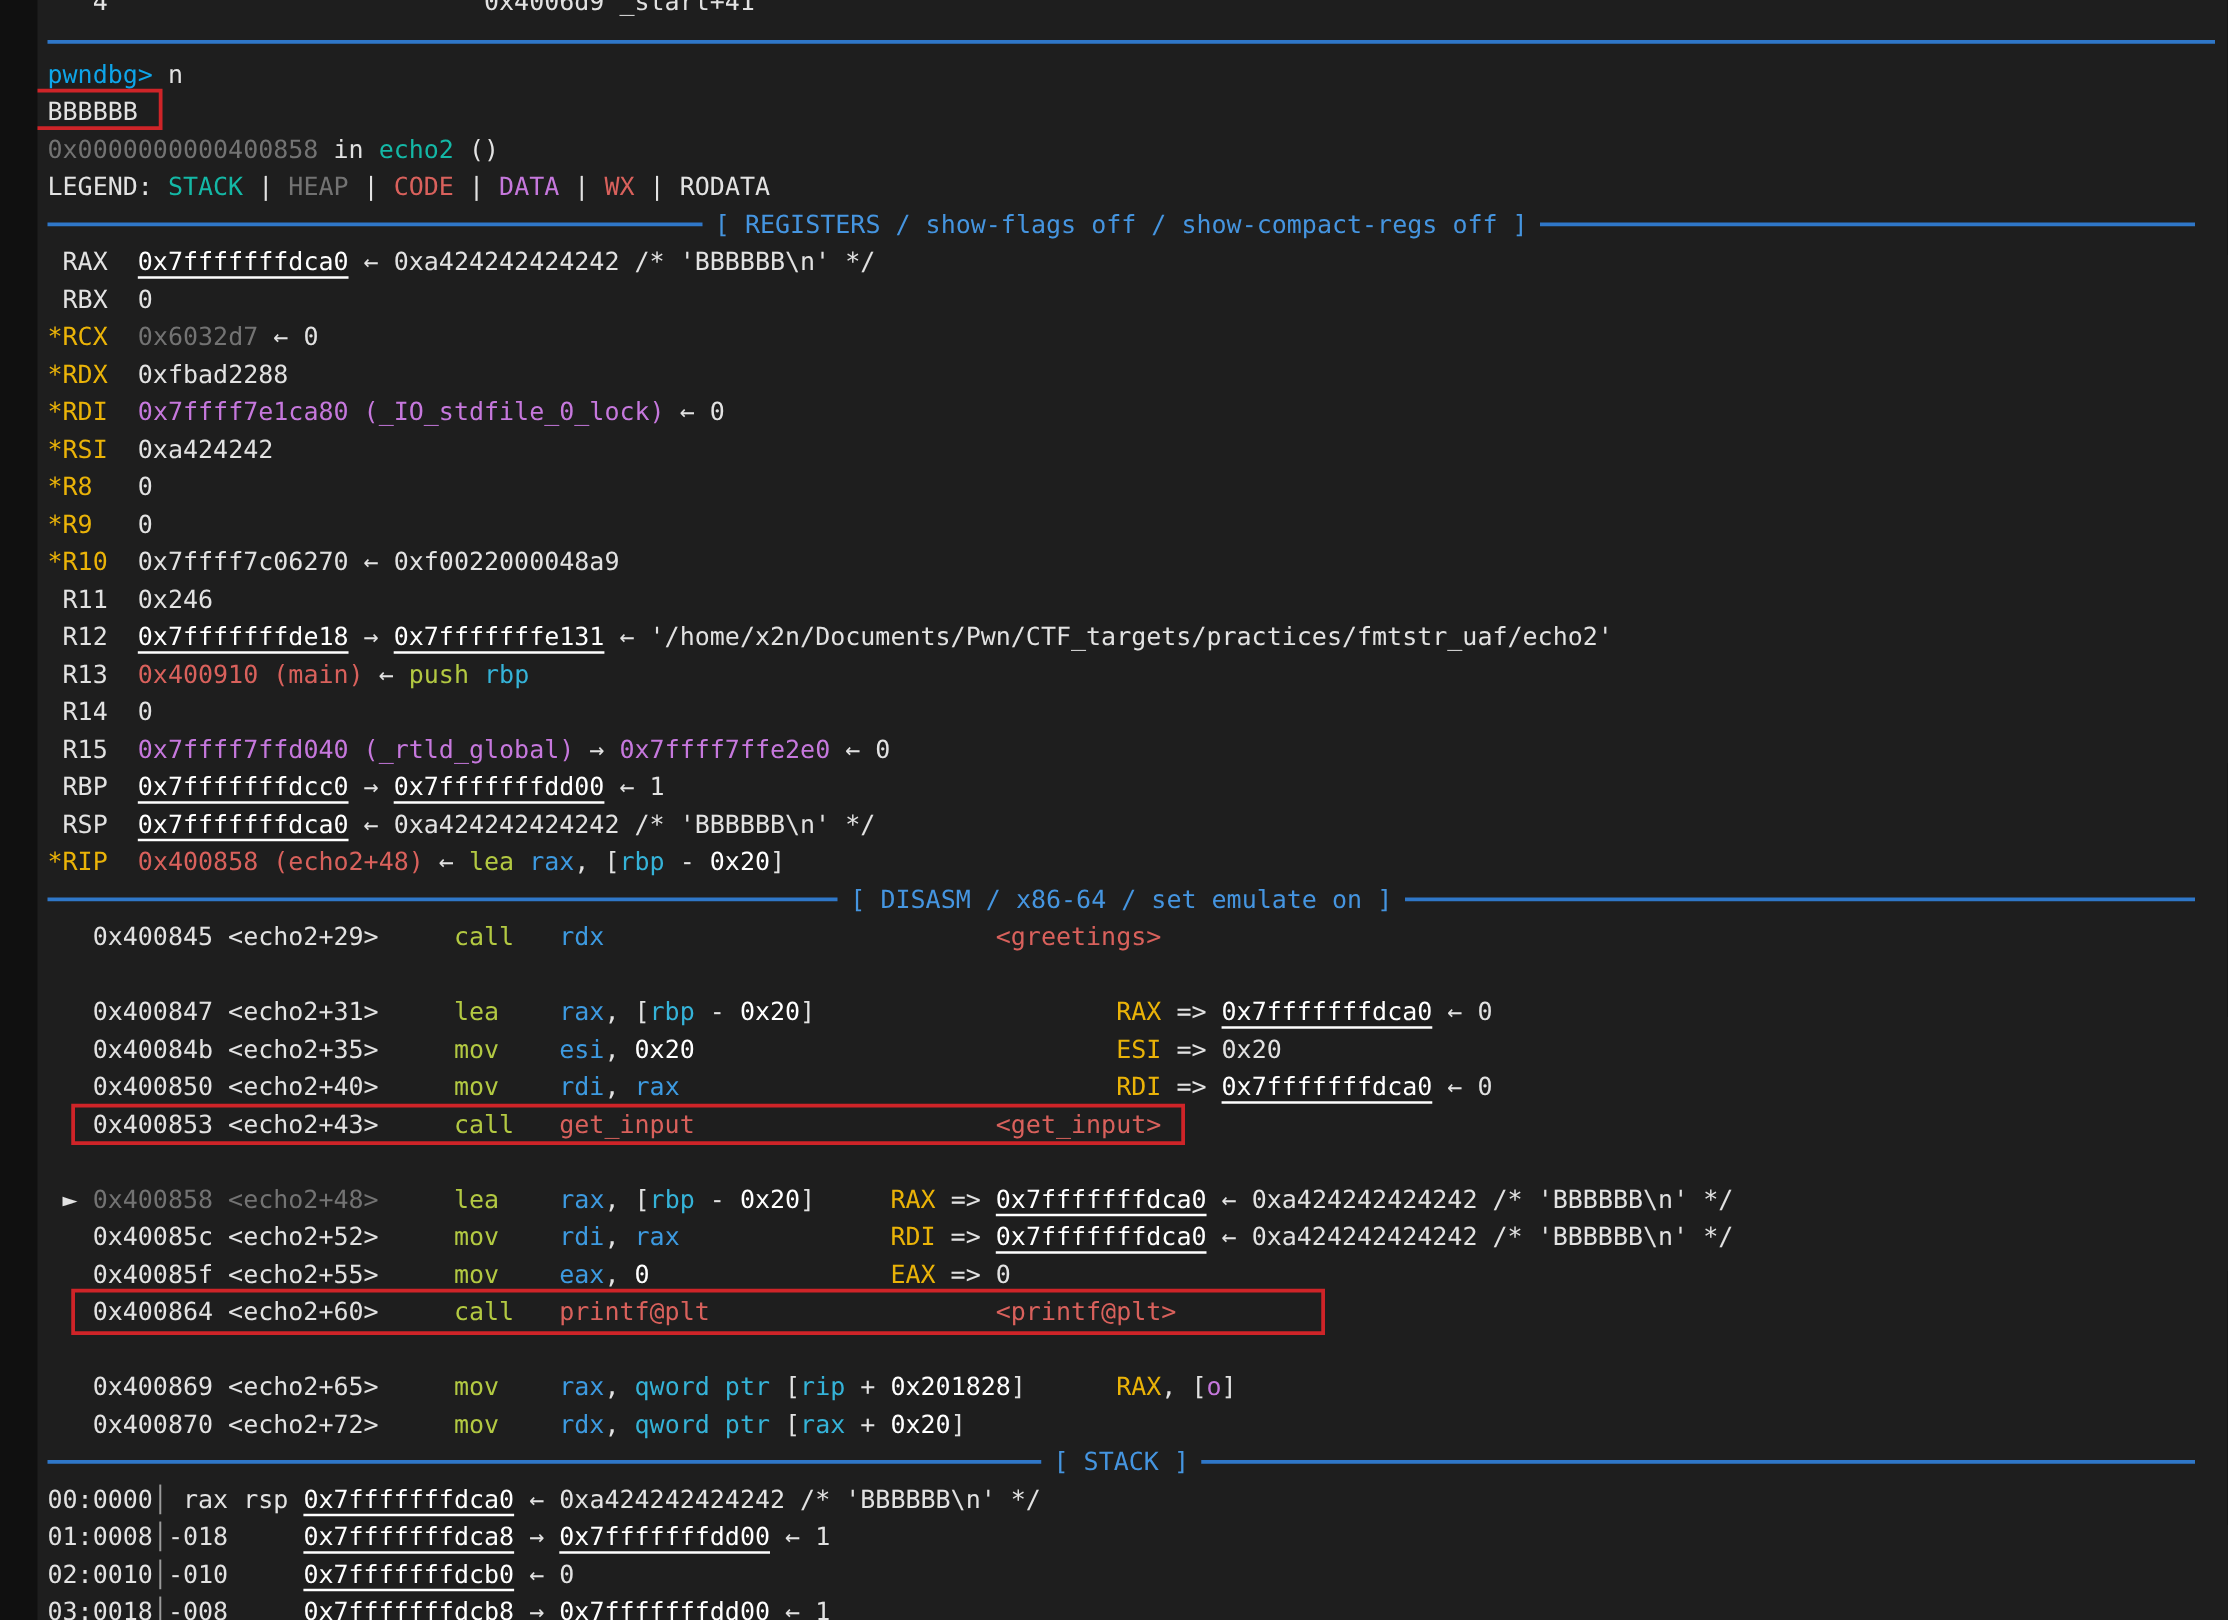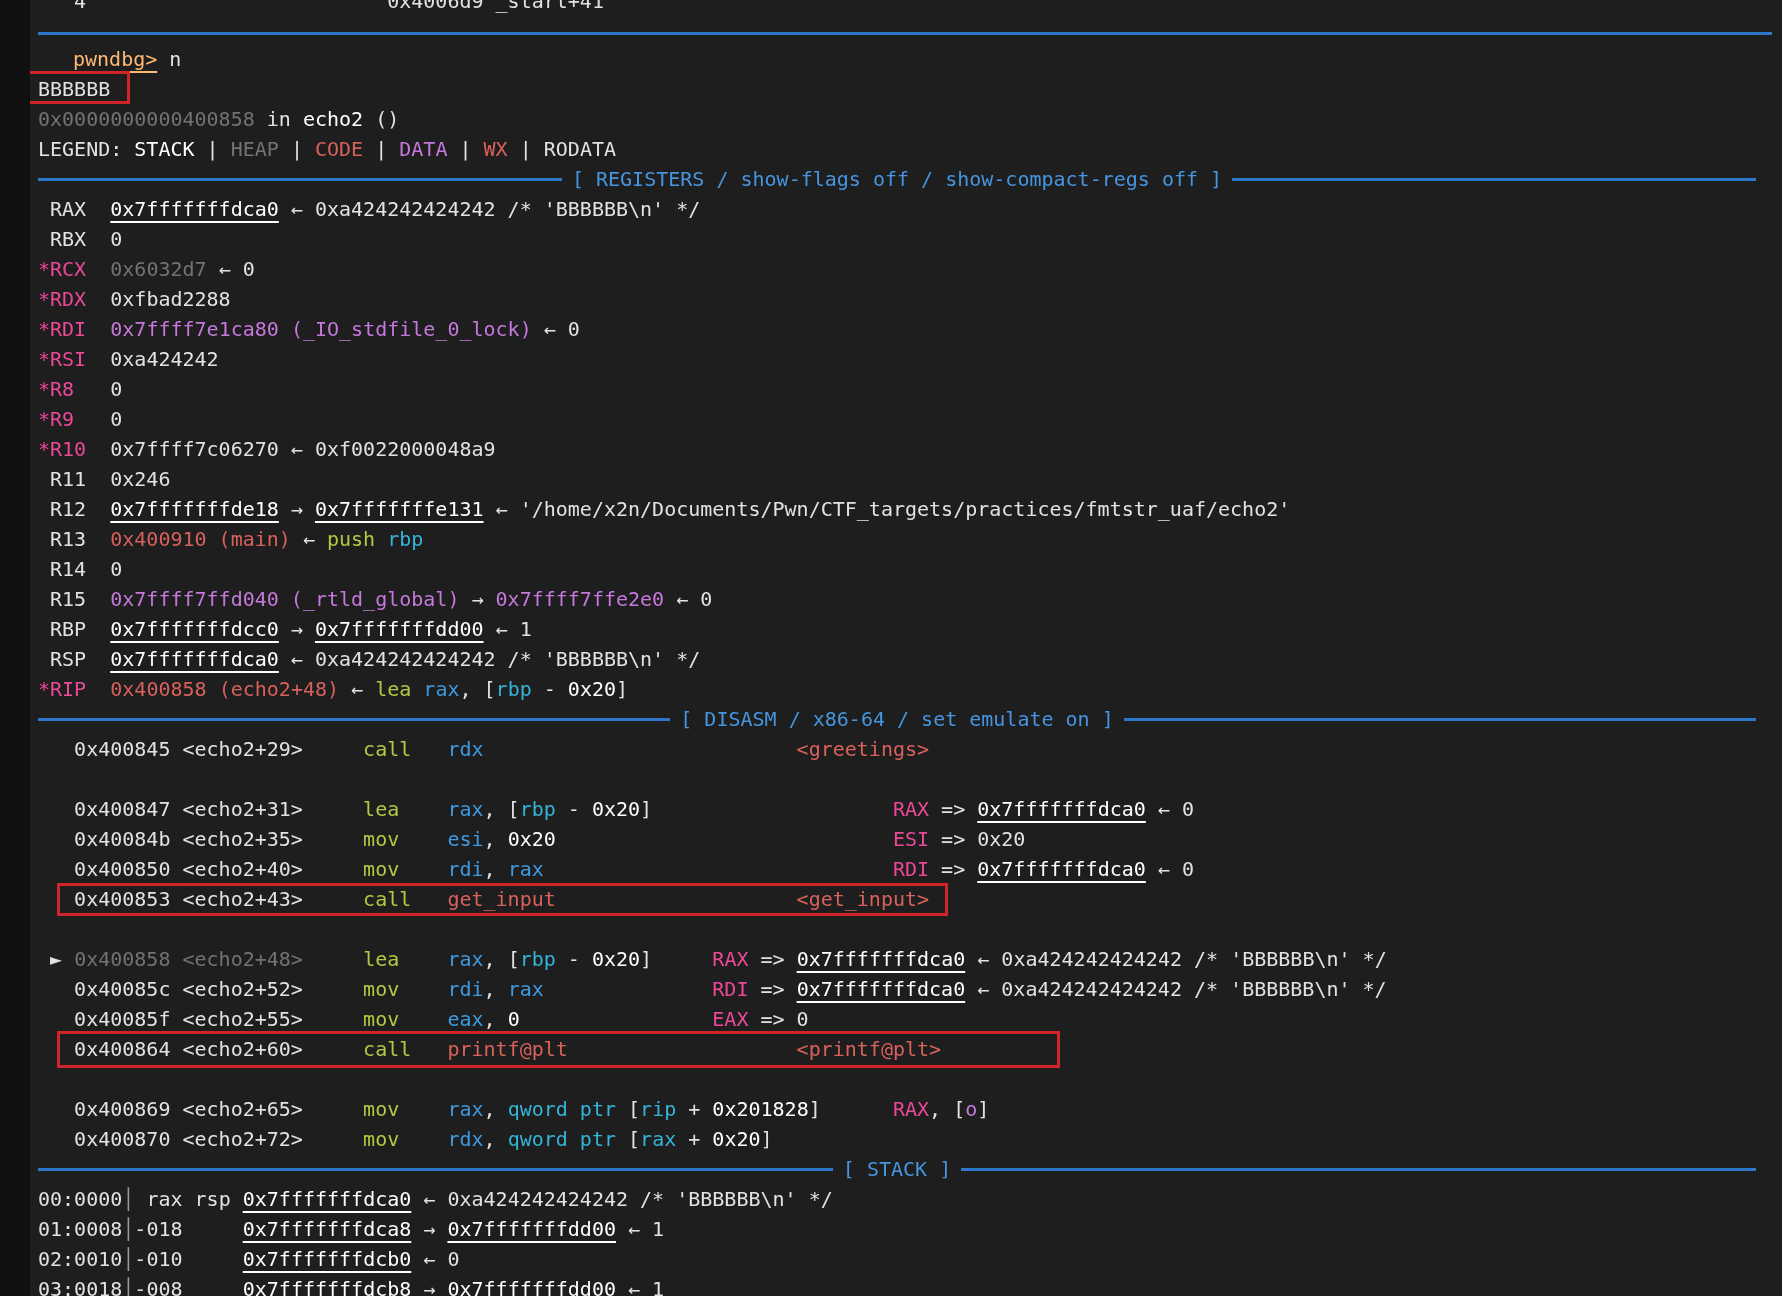--- a/index.html
+++ b/index.html
@@ -12,30 +12,30 @@
   }
   .line{height:30px;position:relative;}
   .cut{margin-top:-14px;}
   .rule{height:3px;background:#2f77c8;margin:16px 10px 9px 0;}
   .sep{display:flex;align-items:center;gap:10px;padding-right:26px;}
   .sep .bar{flex:1;height:3px;background:#2f77c8;}
   .sep .lbl{flex:none;color:#4595e0;}
   .hlbox{position:absolute;border:3px solid #cf2428;box-sizing:border-box;pointer-events:none;}
   .c-w{color:#e2e2e2}
   .c-gy{color:#9a9a9a}
-  .c-rd{color:#ec4899}
+  .c-rd{color:#eab308}
   .c-sa{color:#d9615c}
   .c-bl{color:#737373}
-  .c-ye{color:#ffffff}
+  .c-ye{color:#14b8a6}
   .c-yu{color:#ffffff;text-decoration:underline;text-decoration-thickness:2px;text-underline-offset:5px;}
   .c-mg{color:#c678dd}
   .c-pu{color:#ffffff}
   .c-lm{color:#b3c942}
   .c-tl{color:#737373}
-  .c-tlu{color:#fdba74;text-decoration:underline;text-decoration-thickness:2px;text-underline-offset:5px;margin-left:35px;}
+  .c-tlu{color:#0ea5e9;text-decoration-thickness:2px;text-underline-offset:5px;}
   .c-wx{color:#d9615c;text-decoration-thickness:2px;text-underline-offset:5px;}
   .c-cy{color:#35b3d8}
   .c-rg{color:#3d9ae0}
 </style>
 </head>
 <body>
 
 <div class="terminal"><div class="line cut"><span class="c-w">   4                         0x4006d9 _start+41</span></div><div class="rule"></div><div class="line"><span class="c-tlu">pwndbg&gt;</span><span class="c-w"> n</span></div><div class="line"><span class="c-w">BBBBBB</span><i class="hlbox" style="left: -12px; width: 104px; top: -3px; height: 33px;"></i></div><div class="line"><span class="c-bl">0x0000000000400858</span><span class="c-w"> in </span><span class="c-ye">echo2</span><span class="c-w"> ()</span></div><div class="line"><span class="c-w">LEGEND: </span><span class="c-ye">STACK</span><span class="c-w"> | </span><span class="c-bl">HEAP</span><span class="c-w"> | </span><span class="c-sa">CODE</span><span class="c-w"> | </span><span class="c-mg">DATA</span><span class="c-w"> | </span><span class="c-wx">WX</span><span class="c-w"> | </span><span class="c-w">RODATA</span></div><div class="line sep"><span class="bar"></span><span class="lbl">[ REGISTERS / show-flags off / show-compact-regs off ]</span><span class="bar"></span></div><div class="line"><span class="c-w"> RAX  </span><span class="c-yu">0x7fffffffdca0</span><span class="c-w"> ← 0xa424242424242 /* 'BBBBBB\n' */</span></div><div class="line"><span class="c-w"> RBX  0</span></div><div class="line"><span class="c-rd">*RCX</span><span class="c-w">  </span><span class="c-bl">0x6032d7</span><span class="c-w"> ← 0</span></div><div class="line"><span class="c-rd">*RDX</span><span class="c-w">  0xfbad2288</span></div><div class="line"><span class="c-rd">*RDI</span><span class="c-w">  </span><span class="c-mg">0x7ffff7e1ca80 (_IO_stdfile_0_lock)</span><span class="c-w"> ← 0</span></div><div class="line"><span class="c-rd">*RSI</span><span class="c-w">  0xa424242</span></div><div class="line"><span class="c-rd">*R8</span><span class="c-w">   0</span></div><div class="line"><span class="c-rd">*R9</span><span class="c-w">   0</span></div><div class="line"><span class="c-rd">*R10</span><span class="c-w">  0x7ffff7c06270 ← 0xf0022000048a9</span></div><div class="line"><span class="c-w"> R11  0x246</span></div><div class="line"><span class="c-w"> R12  </span><span class="c-yu">0x7fffffffde18</span><span class="c-w"> → </span><span class="c-yu">0x7fffffffe131</span><span class="c-w"> ← '/home/x2n/Documents/Pwn/CTF_targets/practices/fmtstr_uaf/echo2'</span></div><div class="line"><span class="c-w"> R13  </span><span class="c-sa">0x400910 (main)</span><span class="c-w"> ← </span><span class="c-lm">push</span><span class="c-w"> </span><span class="c-cy">rbp</span></div><div class="line"><span class="c-w"> R14  0</span></div><div class="line"><span class="c-w"> R15  </span><span class="c-mg">0x7ffff7ffd040 (_rtld_global)</span><span class="c-w"> → </span><span class="c-mg">0x7ffff7ffe2e0</span><span class="c-w"> ← 0</span></div><div class="line"><span class="c-w"> RBP  </span><span class="c-yu">0x7fffffffdcc0</span><span class="c-w"> → </span><span class="c-yu">0x7fffffffdd00</span><span class="c-w"> ← 1</span></div><div class="line"><span class="c-w"> RSP  </span><span class="c-yu">0x7fffffffdca0</span><span class="c-w"> ← 0xa424242424242 /* 'BBBBBB\n' */</span></div><div class="line"><span class="c-rd">*RIP</span><span class="c-w">  </span><span class="c-sa">0x400858 (echo2+48)</span><span class="c-w"> ← </span><span class="c-lm">lea</span><span class="c-w"> </span><span class="c-rg">rax</span><span class="c-w">, [</span><span class="c-cy">rbp</span><span class="c-w"> - </span><span class="c-pu">0x20</span><span class="c-w">]</span></div><div class="line sep"><span class="bar"></span><span class="lbl">[ DISASM / x86-64 / set emulate on ]</span><span class="bar"></span></div><div class="line"><span class="c-w">   0x400845 &lt;echo2+29&gt;     </span><span class="c-lm">call</span><span class="c-w">   </span><span class="c-rg">rdx</span><span class="c-w">                          </span><span class="c-sa">&lt;greetings&gt;</span></div><div class="line"><span class="c-w"> </span></div><div class="line"><span class="c-w">   0x400847 &lt;echo2+31&gt;     </span><span class="c-lm">lea</span><span class="c-w">    </span><span class="c-rg">rax</span><span class="c-w">, [</span><span class="c-cy">rbp</span><span class="c-w"> - </span><span class="c-pu">0x20</span><span class="c-w">]</span><span class="c-w">                    </span><span class="c-rd">RAX</span><span class="c-w"> =&gt; </span><span class="c-yu">0x7fffffffdca0</span><span class="c-w"> ← 0</span></div><div class="line"><span class="c-w">   0x40084b &lt;echo2+35&gt;     </span><span class="c-lm">mov</span><span class="c-w">    </span><span class="c-rg">esi</span><span class="c-w">, </span><span class="c-pu">0x20</span><span class="c-w">                            </span><span class="c-rd">ESI</span><span class="c-w"> =&gt; 0x20</span></div><div class="line"><span class="c-w">   0x400850 &lt;echo2+40&gt;     </span><span class="c-lm">mov</span><span class="c-w">    </span><span class="c-rg">rdi</span><span class="c-w">, </span><span class="c-rg">rax</span><span class="c-w">                             </span><span class="c-rd">RDI</span><span class="c-w"> =&gt; </span><span class="c-yu">0x7fffffffdca0</span><span class="c-w"> ← 0</span></div><div class="line"><span class="c-w">   0x400853 &lt;echo2+43&gt;     </span><span class="c-lm">call</span><span class="c-w">   </span><span class="c-sa">get_input</span><span class="c-w">                    </span><span class="c-sa">&lt;get_input&gt;</span><i class="hlbox" style="left: 19px; width: 891px; top: -1px; height: 33px;"></i></div><div class="line"><span class="c-w"> </span></div><div class="line"><span class="c-w"> ► </span><span class="c-tl">0x400858 &lt;echo2+48&gt;</span><span class="c-w">     </span><span class="c-lm">lea</span><span class="c-w">    </span><span class="c-rg">rax</span><span class="c-w">, [</span><span class="c-cy">rbp</span><span class="c-w"> - </span><span class="c-pu">0x20</span><span class="c-w">]</span><span class="c-w">     </span><span class="c-rd">RAX</span><span class="c-w"> =&gt; </span><span class="c-yu">0x7fffffffdca0</span><span class="c-w"> ← 0xa424242424242 /* 'BBBBBB\n' */</span></div><div class="line"><span class="c-w">   0x40085c &lt;echo2+52&gt;     </span><span class="c-lm">mov</span><span class="c-w">    </span><span class="c-rg">rdi</span><span class="c-w">, </span><span class="c-rg">rax</span><span class="c-w">              </span><span class="c-rd">RDI</span><span class="c-w"> =&gt; </span><span class="c-yu">0x7fffffffdca0</span><span class="c-w"> ← 0xa424242424242 /* 'BBBBBB\n' */</span></div><div class="line"><span class="c-w">   0x40085f &lt;echo2+55&gt;     </span><span class="c-lm">mov</span><span class="c-w">    </span><span class="c-rg">eax</span><span class="c-w">, </span><span class="c-pu">0</span><span class="c-w">                </span><span class="c-rd">EAX</span><span class="c-w"> =&gt; 0</span></div><div class="line"><span class="c-w">   0x400864 &lt;echo2+60&gt;     </span><span class="c-lm">call</span><span class="c-w">   </span><span class="c-sa">printf@plt</span><span class="c-w">                   </span><span class="c-sa">&lt;printf@plt&gt;</span><i class="hlbox" style="left: 19px; width: 1003px; top: -3px; height: 37px;"></i></div><div class="line"><span class="c-w"> </span></div><div class="line"><span class="c-w">   0x400869 &lt;echo2+65&gt;     </span><span class="c-lm">mov</span><span class="c-w">    </span><span class="c-rg">rax</span><span class="c-w">, </span><span class="c-cy">qword ptr</span><span class="c-w"> [</span><span class="c-cy">rip</span><span class="c-w"> + </span><span class="c-pu">0x201828</span><span class="c-w">]</span><span class="c-w">      </span><span class="c-rd">RAX</span><span class="c-w">, [</span><span class="c-mg">o</span><span class="c-w">]</span></div><div class="line"><span class="c-w">   0x400870 &lt;echo2+72&gt;     </span><span class="c-lm">mov</span><span class="c-w">    </span><span class="c-rg">rdx</span><span class="c-w">, </span><span class="c-cy">qword ptr</span><span class="c-w"> [</span><span class="c-cy">rax</span><span class="c-w"> + </span><span class="c-pu">0x20</span><span class="c-w">]</span></div><div class="line sep"><span class="bar"></span><span class="lbl">[ STACK ]</span><span class="bar"></span></div><div class="line"><span class="c-w">00:0000</span><span class="c-gy">│</span><span class="c-w"> rax rsp </span><span class="c-yu">0x7fffffffdca0</span><span class="c-w"> ← 0xa424242424242 /* 'BBBBBB\n' */</span></div><div class="line"><span class="c-w">01:0008</span><span class="c-gy">│</span><span class="c-w">-018     </span><span class="c-yu">0x7fffffffdca8</span><span class="c-w"> → </span><span class="c-yu">0x7fffffffdd00</span><span class="c-w"> ← 1</span></div><div class="line"><span class="c-w">02:0010</span><span class="c-gy">│</span><span class="c-w">-010     </span><span class="c-yu">0x7fffffffdcb0</span><span class="c-w"> ← 0</span></div><div class="line"><span class="c-w">03:0018</span><span class="c-gy">│</span><span class="c-w">-008     </span><span class="c-yu">0x7fffffffdcb8</span><span class="c-w"> → </span><span class="c-yu">0x7fffffffdd00</span><span class="c-w"> ← 1</span></div></div>
 
 </body></html>

